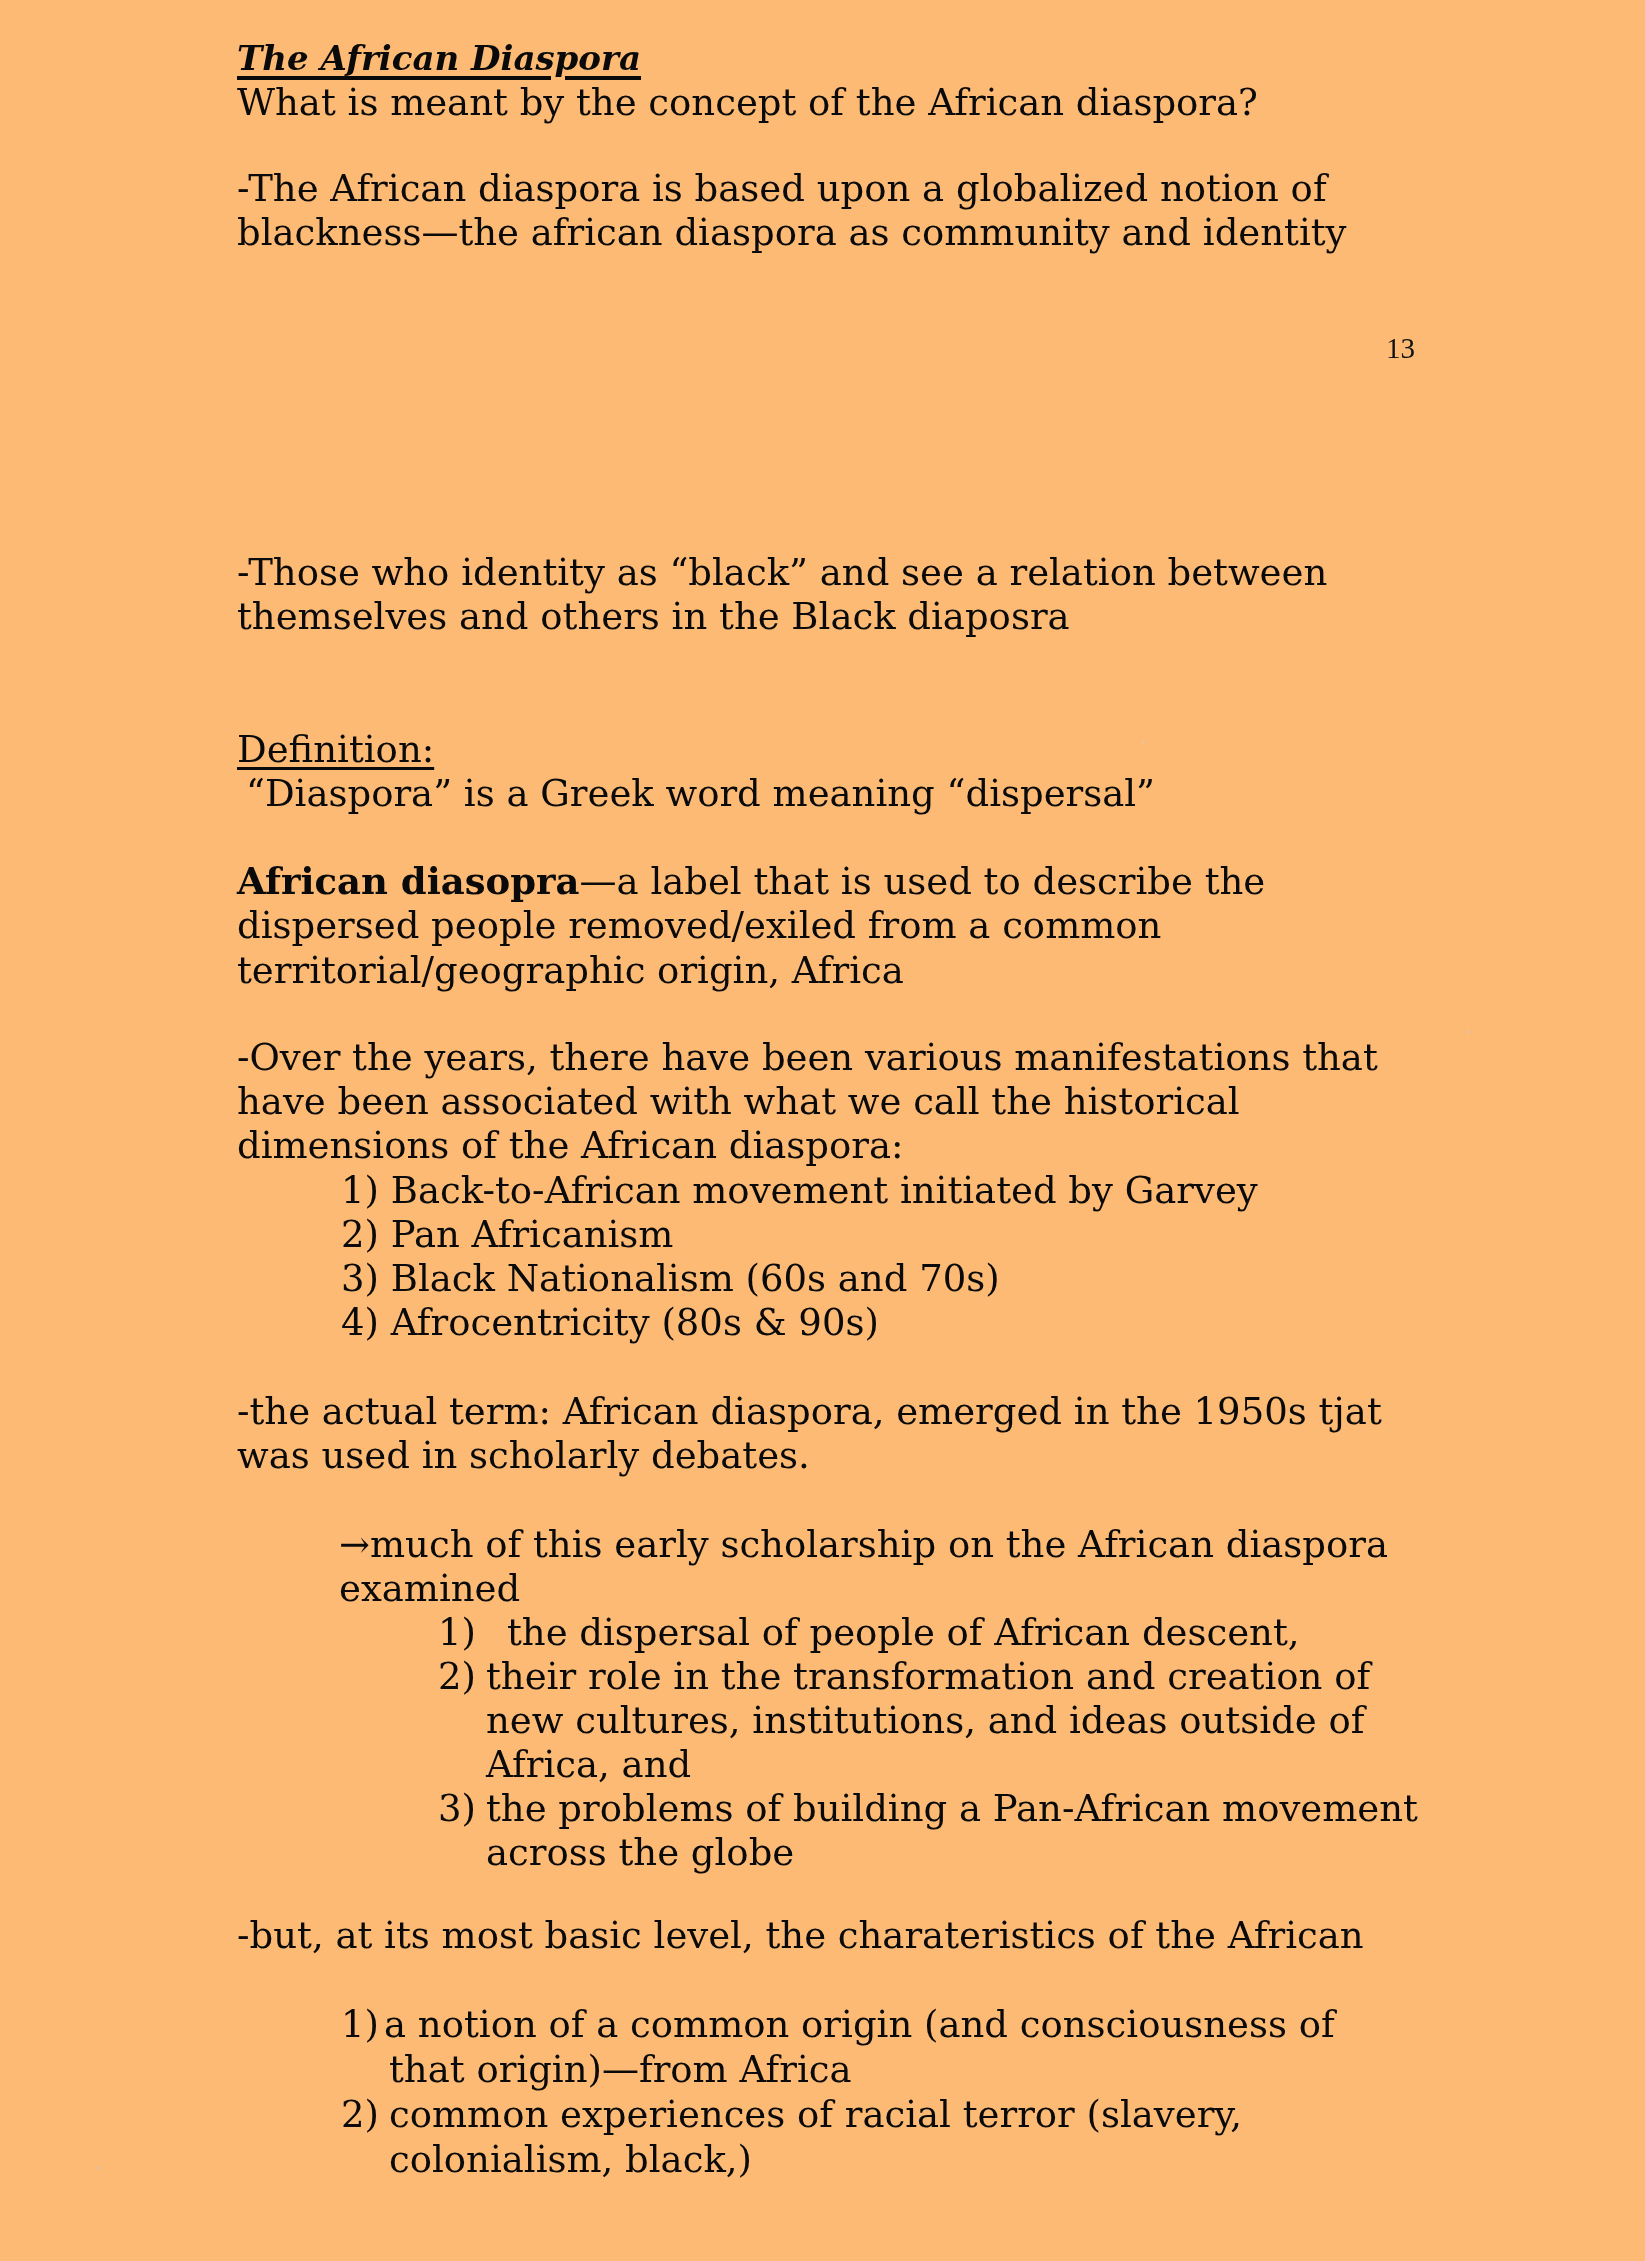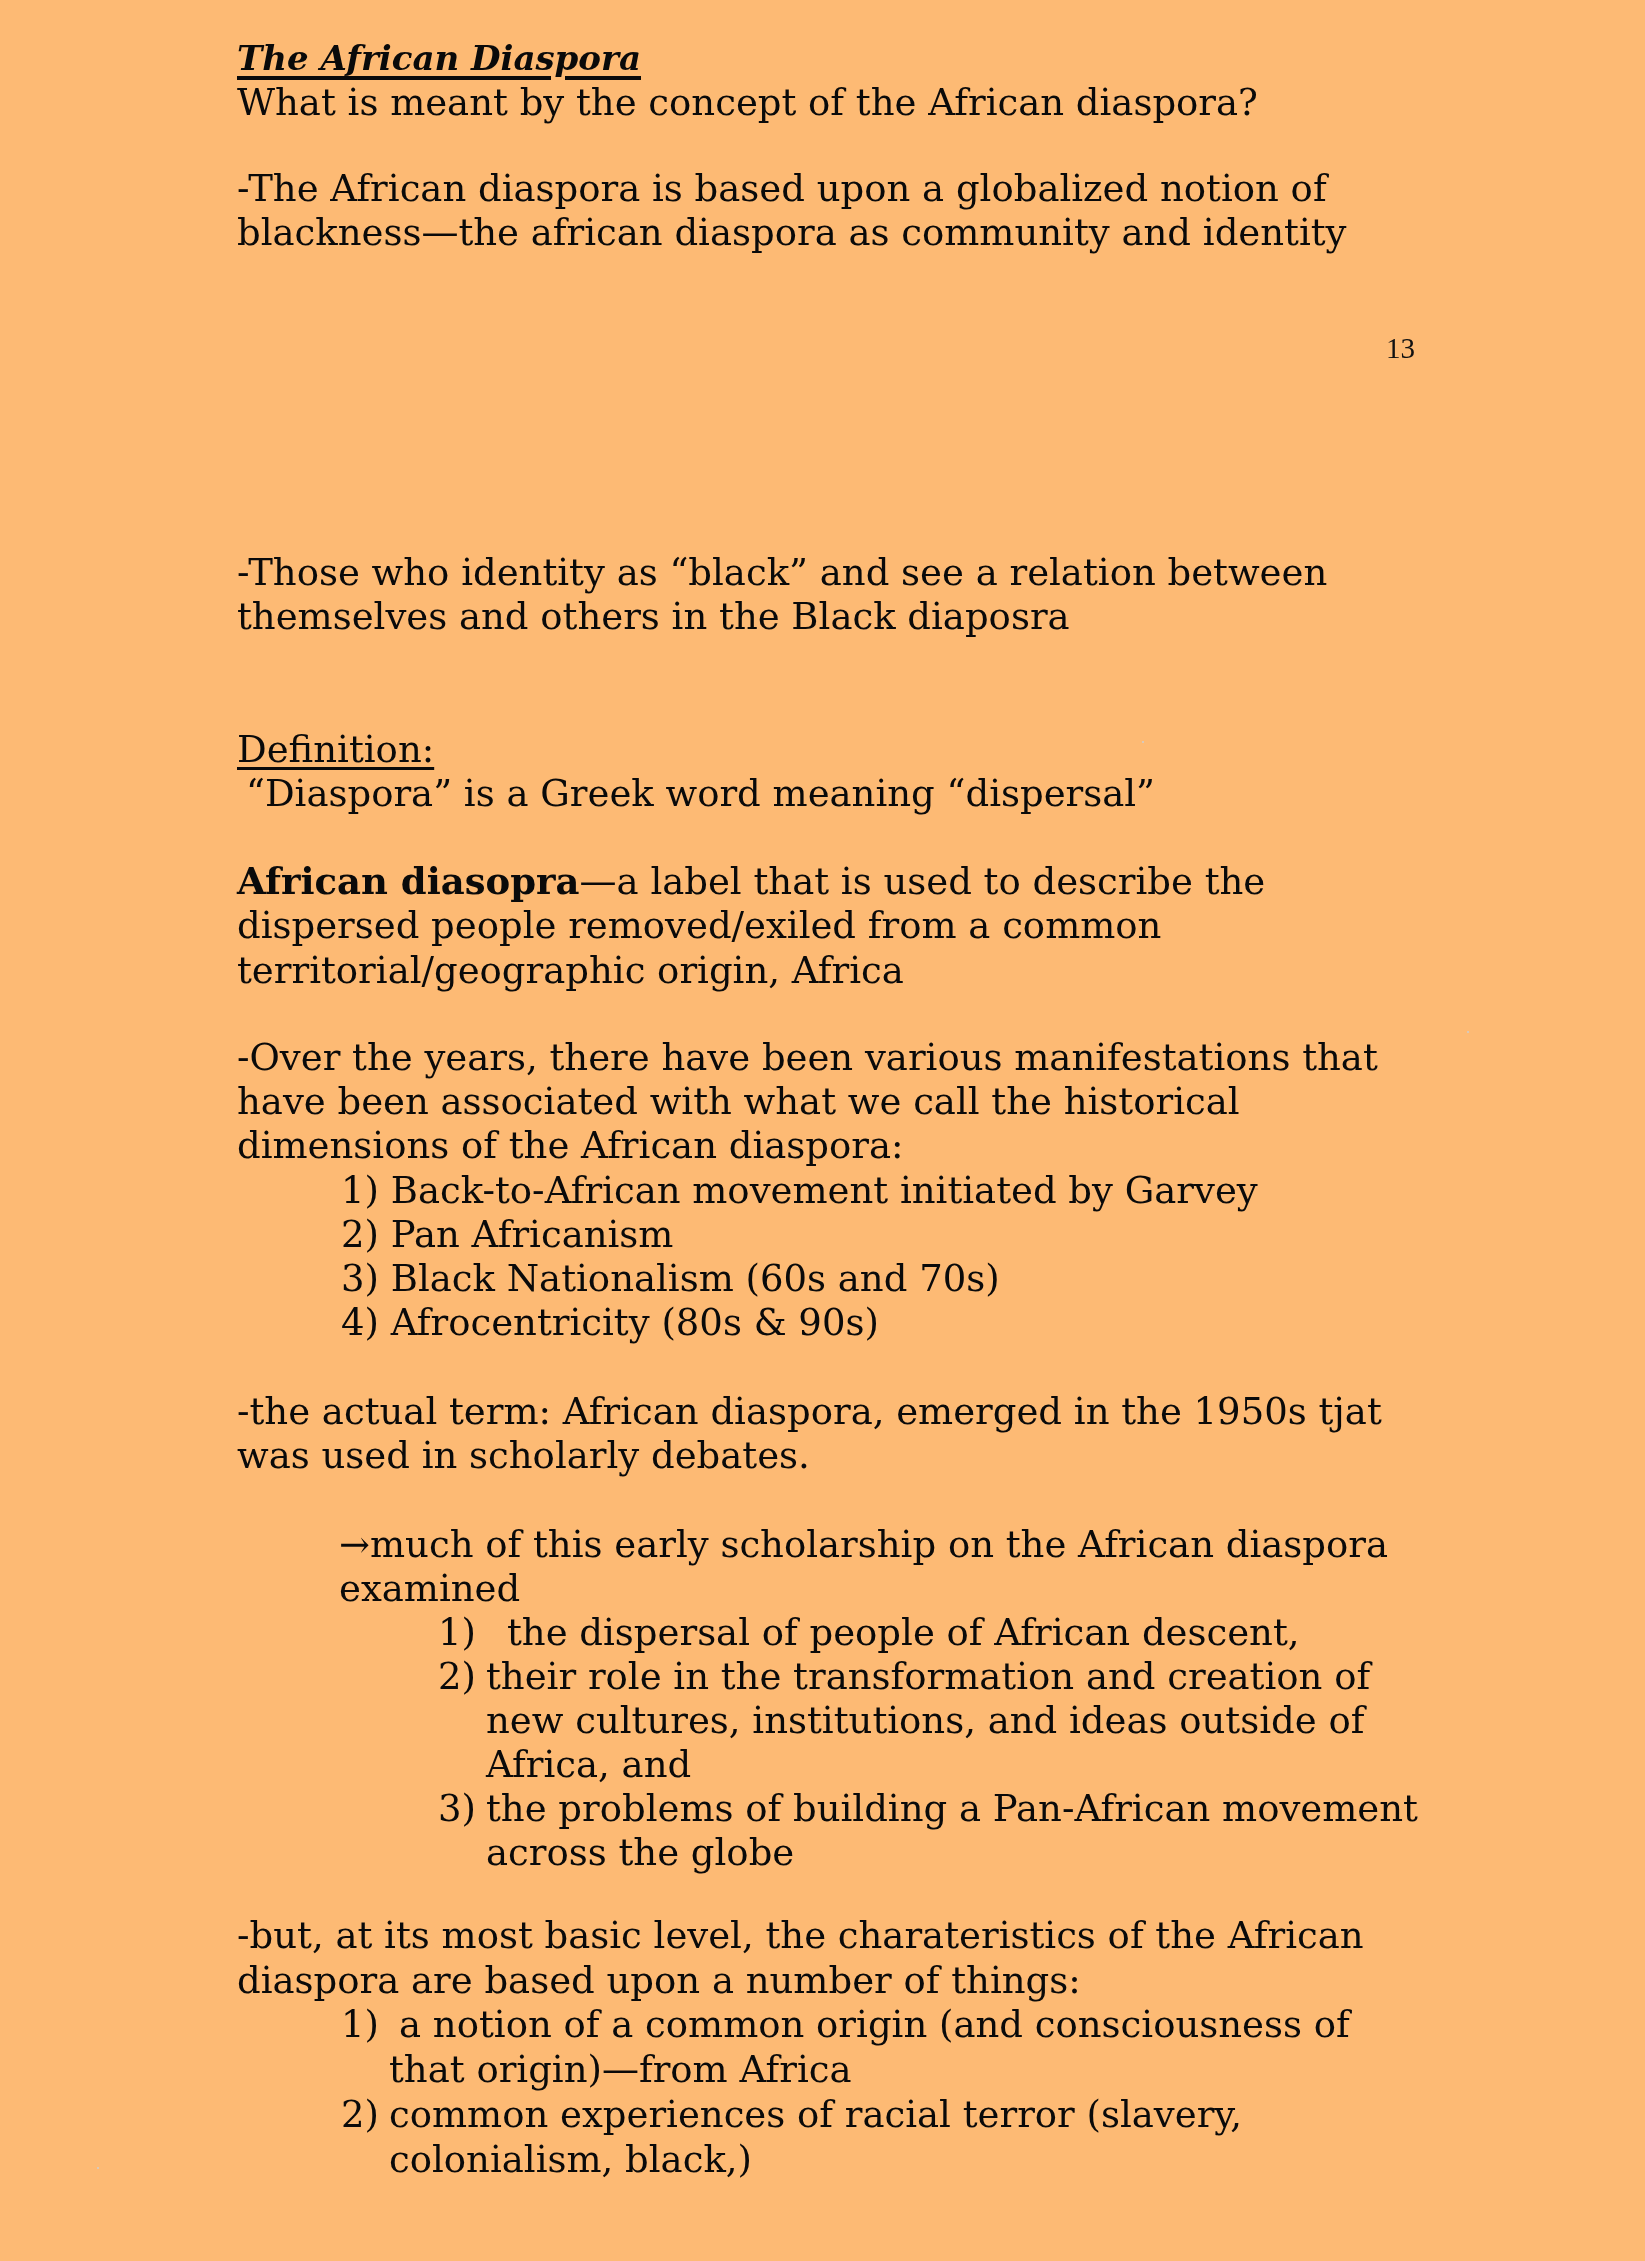--- a/index.html
+++ b/index.html
@@ -77,24 +77,23 @@
   <div class="ln" style="left:438px; top:1658px;">2)</div>
   <div class="ln" style="left:486px; top:1658px;">their role in the transformation and creation of</div>
   <div class="ln" style="left:486px; top:1702px;">new cultures, institutions, and ideas outside of</div>
   <div class="ln" style="left:486px; top:1746px;">Africa, and</div>
 
   <div class="ln" style="left:438px; top:1790px;">3)</div>
   <div class="ln" style="left:486px; top:1790px;">the problems of building a Pan-African movement</div>
   <div class="ln" style="left:486px; top:1834px;">across the globe</div>
 
   <div class="ln" style="left:237px; top:1917px;">-but, at its most basic level, the charateristics of the African</div>
-  <div class="ln" style="left:237px; top:1962px;">diaspora are based upon a number of things:</div>
 
   <div class="ln" style="left:341px; top:2006px;">1)</div>
-  <div class="ln" style="left:399px; top:2006px;">a notion of a common origin (and consciousness of</div>
+  <div class="ln" style="left:384px; top:2006px;">a notion of a common origin (and consciousness of</div>
   <div class="ln" style="left:389px; top:2051px;">that origin)—from Africa</div>
 
   <div class="ln" style="left:341px; top:2096px;">2)</div>
   <div class="ln" style="left:389px; top:2096px;">common experiences of racial terror (slavery,</div>
   <div class="ln" style="left:389px; top:2141px;">colonialism, black,)</div>
 
   <div class="speck" style="left:1142px; top:741px;"></div>
   <div class="speck" style="left:1467px; top:1031px;"></div>
   <div class="speck" style="left:97px; top:2167px;"></div>
 </div>

